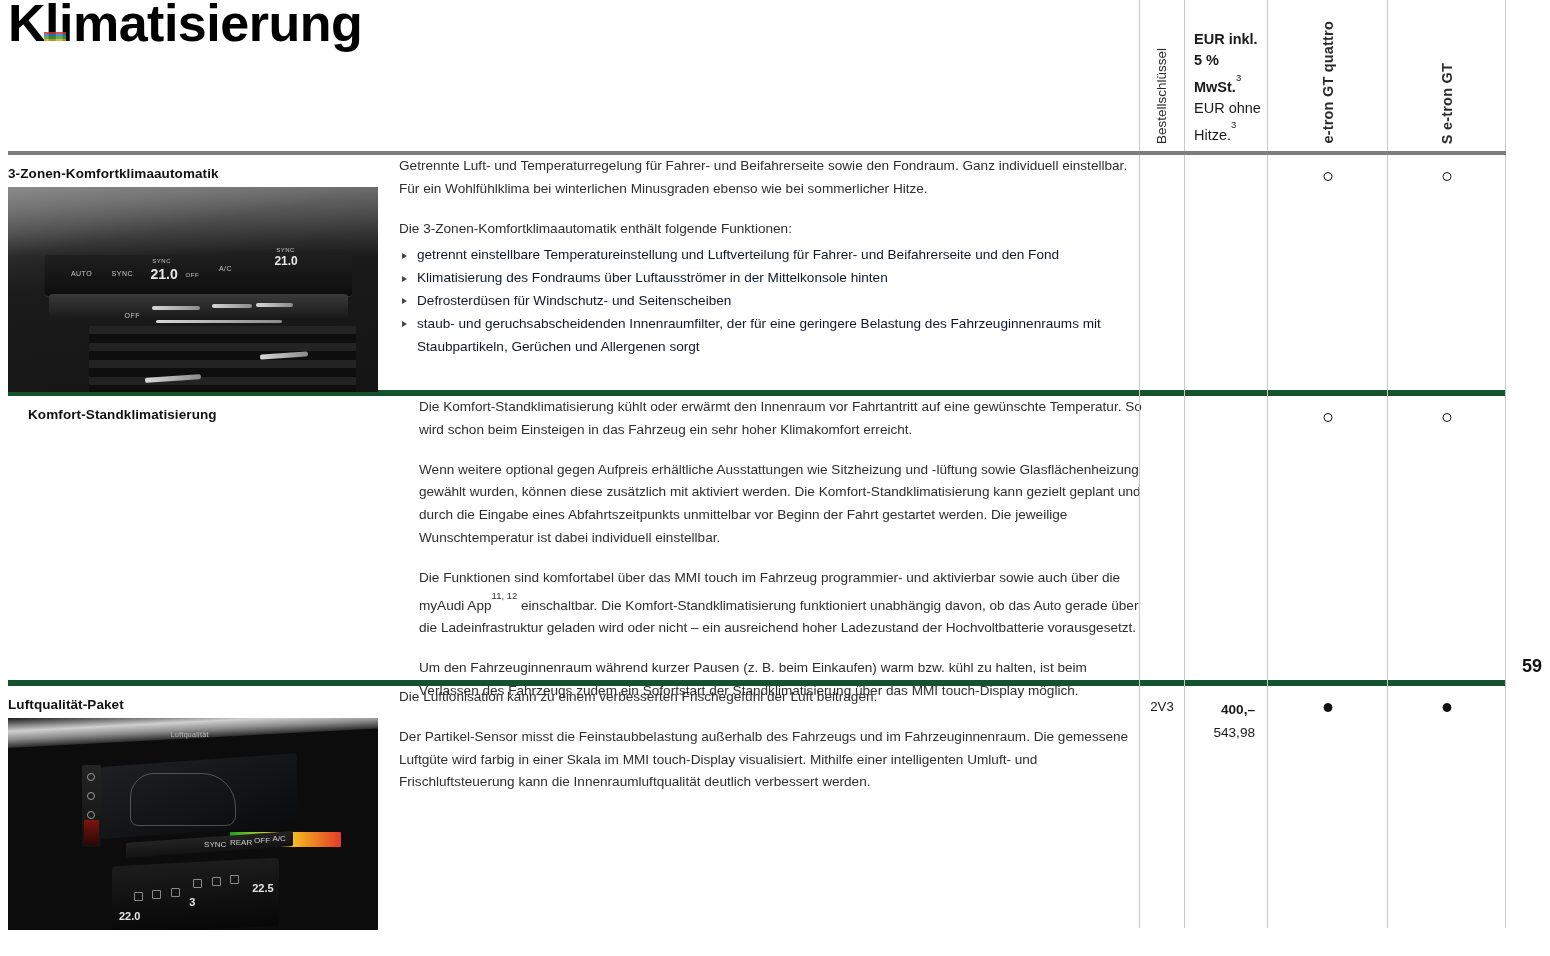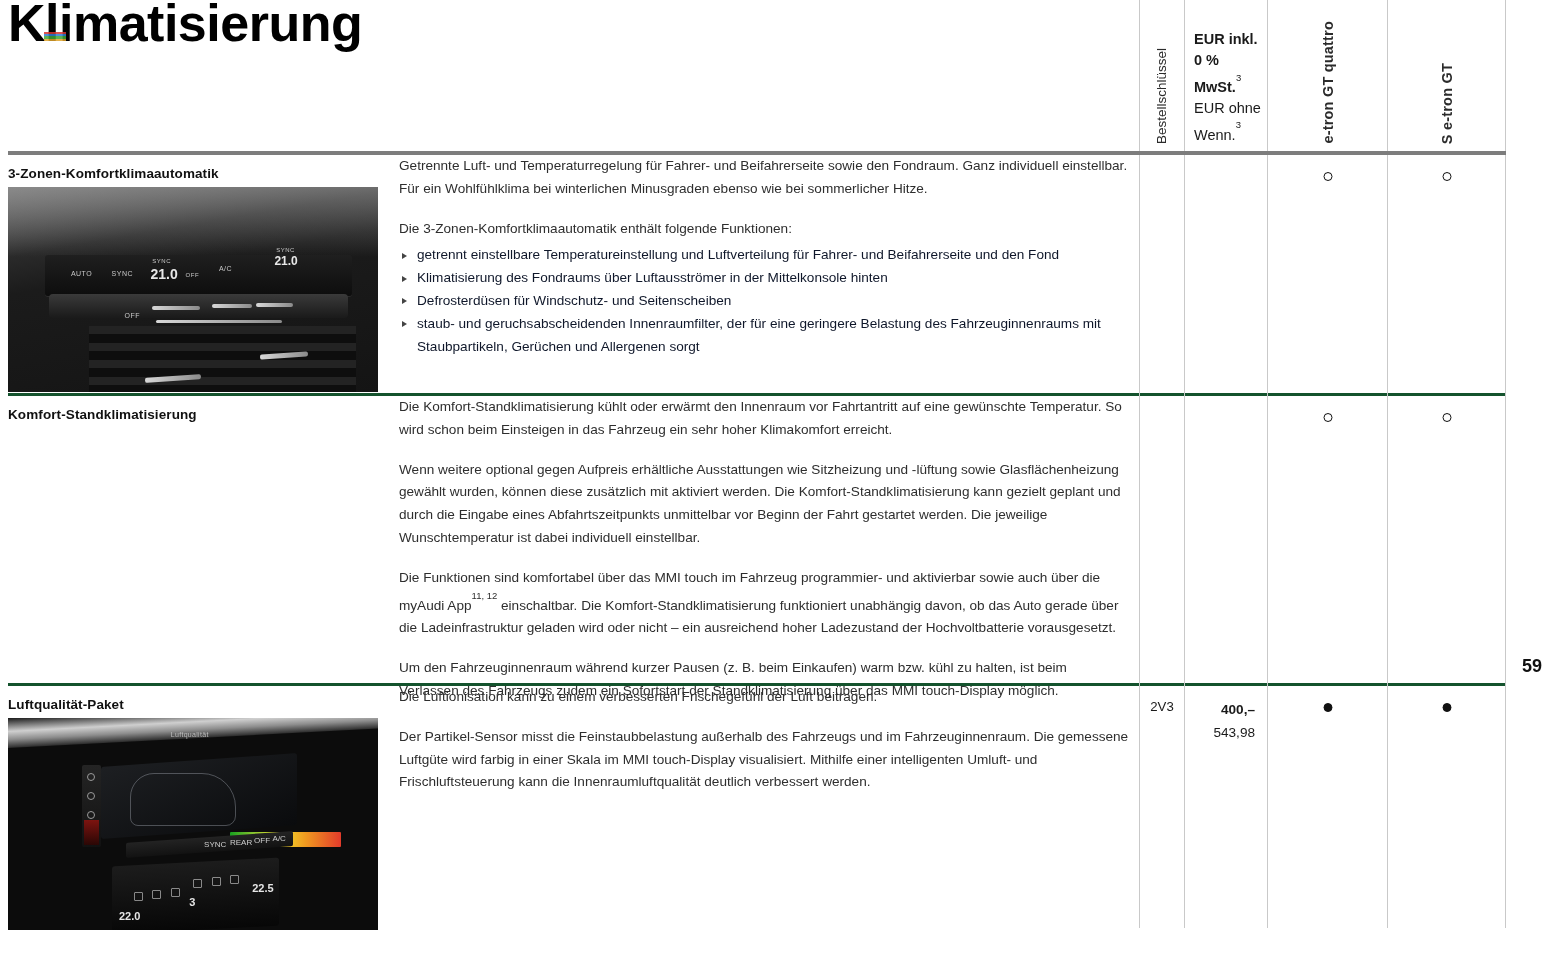--- a/index.html
+++ b/index.html
@@ -107,21 +107,21 @@
     width: 1498px;
     height: 4px;
     background: #7d7d7d;
   }
 
   
   .row {
     position: relative;
     width: 1498px;
     margin-left: 8px;
-    border-bottom: 3px solid #14532d;
+    border-bottom: 6px solid #14532d;
     box-sizing: border-box;
   }
   .row-inner { position: relative; }
 
   .row-title {
     position: absolute;
     left: 0;
     top: 11px;
     font-size: 13.5px;
     font-weight: 700;
@@ -351,23 +351,23 @@
 
       <div class="hdr-cell c-key">
         <div class="rot-wrap">
           <div class="rot-inner">Bestellschlüssel</div>
         </div>
       </div>
 
       <div class="hdr-cell c-price">
         <div class="price-hdr">
           <div class="b">EUR inkl.</div>
-          <div class="b"><span>0 % MwSt.</span><sup>3</sup></div>
+          <div class="b"><span>5 % MwSt.</span><sup>3</sup></div>
           <div>EUR ohne</div>
-          <div><span>Wenn.</span><sup>3</sup></div>
+          <div><span>Hitze.</span><sup>3</sup></div>
         </div>
       </div>
 
       <div class="hdr-cell c-etron">
         <div class="rot-wrap">
           <div class="rot-inner bold">e-tron GT quattro</div>
         </div>
       </div>
 
       <div class="hdr-cell c-setron">
@@ -434,21 +434,21 @@
           <span class="mark optional"></span>
         </div>
         <div class="cell c-setron">
           <span class="mark optional"></span>
         </div>
       </div>
     </div>
   </div>
 
   <div class="row" style="height:290px;">
-    <div class="row-inner" style="height:290px;">
+    <div class="row-inner" style="height:290px;margin-left:20px;">
       <div class="row-title">Komfort-Standklimatisierung</div>
 
       <div class="body-col">
         <p>Die Komfort-Standklimatisierung kühlt oder erwärmt den Innenraum vor Fahrtantritt auf eine gewünschte Temperatur. So wird schon beim Einsteigen in das Fahrzeug ein sehr hoher Klimakomfort erreicht.</p>
         <p>Wenn weitere optional gegen Aufpreis erhältliche Ausstattungen wie Sitzheizung und -lüftung sowie Glasflächenheizung gewählt wurden, können diese zusätzlich mit aktiviert werden. Die Komfort-Standklimatisierung kann gezielt geplant und durch die Eingabe eines Abfahrtszeitpunkts unmittelbar vor Beginn der Fahrt gestartet werden. Die jeweilige Wunschtemperatur ist dabei individuell einstellbar.</p>
         <p>
           <span>Die Funktionen sind komfortabel über das MMI touch im Fahrzeug programmier- und aktivierbar sowie auch über die myAudi App</span><sup>11, 12</sup><span> einschaltbar. Die Komfort-Standklimatisierung funktioniert unabhängig davon, ob das Auto gerade über die Ladeinfrastruktur geladen wird oder nicht – ein ausreichend hoher Ladezustand der Hochvoltbatterie vorausgesetzt.</span>
         </p>
         <p>Um den Fahrzeuginnenraum während kurzer Pausen (z. B. beim Einkaufen) warm bzw. kühl zu halten, ist beim Verlassen des Fahrzeugs zudem ein Sofortstart der Standklimatisierung über das MMI touch-Display möglich.</p>
       </div>

